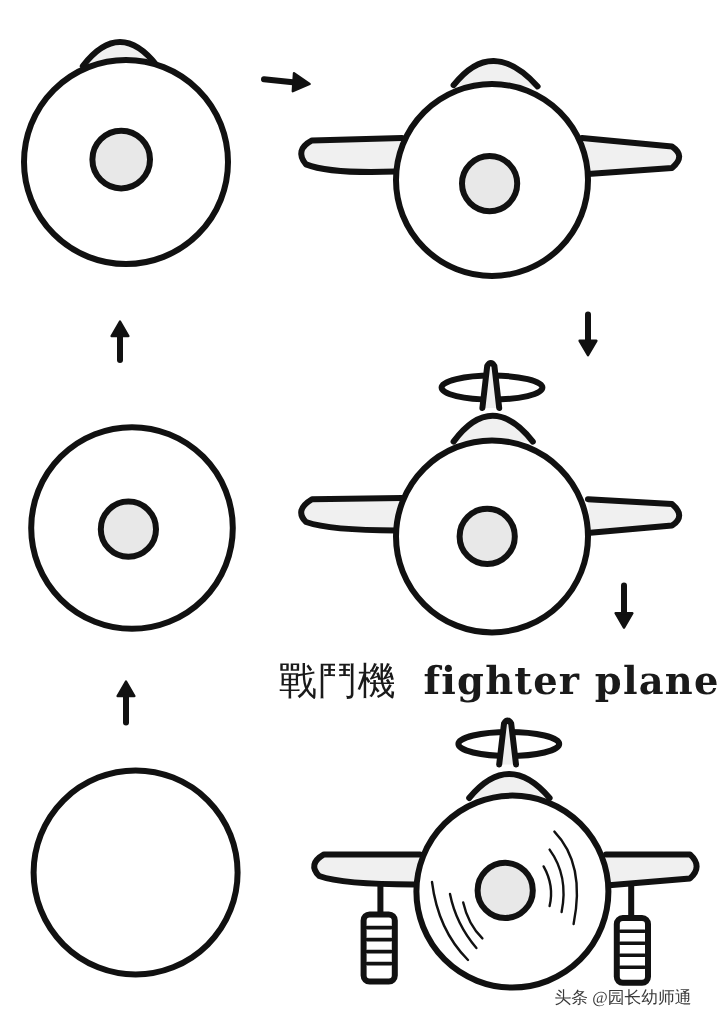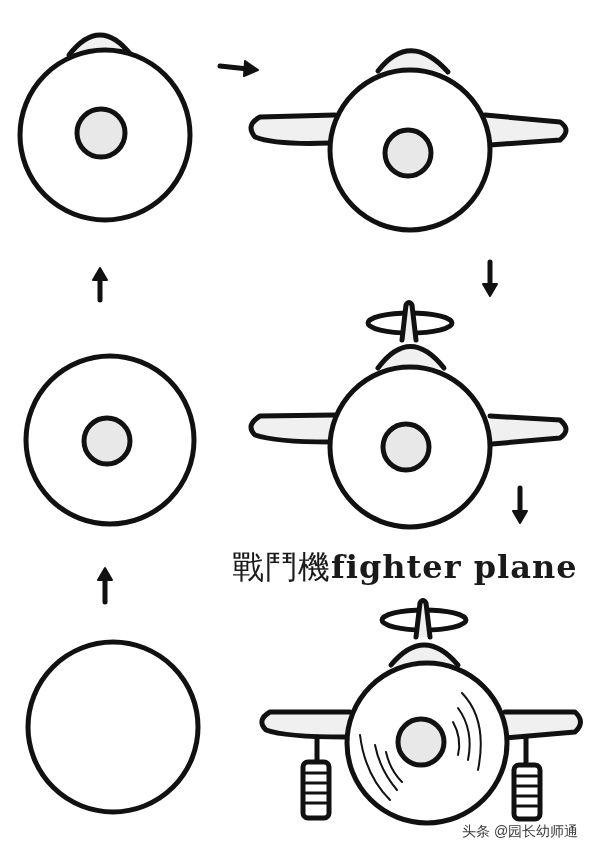--- a/index.html
+++ b/index.html
@@ -1,20 +1,20 @@
 <!DOCTYPE html>
 <html><head>
 <meta charset="utf-8">
 <style>
   html, body { margin: 0; padding: 0; background: #ffffff; }
   body { width: 600px; height: 857px; position: relative; overflow: hidden; font-family: "DejaVu Serif", serif; }
   svg.canvas { position: absolute; left: 0; top: 0; }
   .title { position: absolute; left: 232px; top: 546px; font-size: 32px; font-weight: bold; color: #1a1a1a; letter-spacing: 1px; white-space: nowrap; font-family: "DejaVu Serif", serif; }
-  .title .cn { font-family: "DejaVu Sans", sans-serif; font-weight: normal; }
-  .watermark { position: absolute; left: 462px; top: 823px; font-size: 14px; color: #3a3a3a; font-family: Liberation Sans, sans-serif; white-space: nowrap; }
+  .title .cn { font-family: "DejaVu Sans", sans-serif; font-weight: normal; margin-right: 22px; }
+  .watermark { position: absolute; left: 462px; top: 823px; font-size: 14px; color: #3a3a3a; font-family: Liberation Serif, serif; white-space: nowrap; }
 </style>
 </head>
 <body>
 
 <svg class="canvas" width="600" height="857" viewBox="0 0 600 857">
   <g stroke="#111" stroke-width="5" fill="none" stroke-linecap="round" stroke-linejoin="round">
 
     <g>
       <path d="M69,55 Q100,15 131,55" fill="#f0f0f0"></path>
       <circle cx="105" cy="135" r="85" fill="#fff"></circle>

